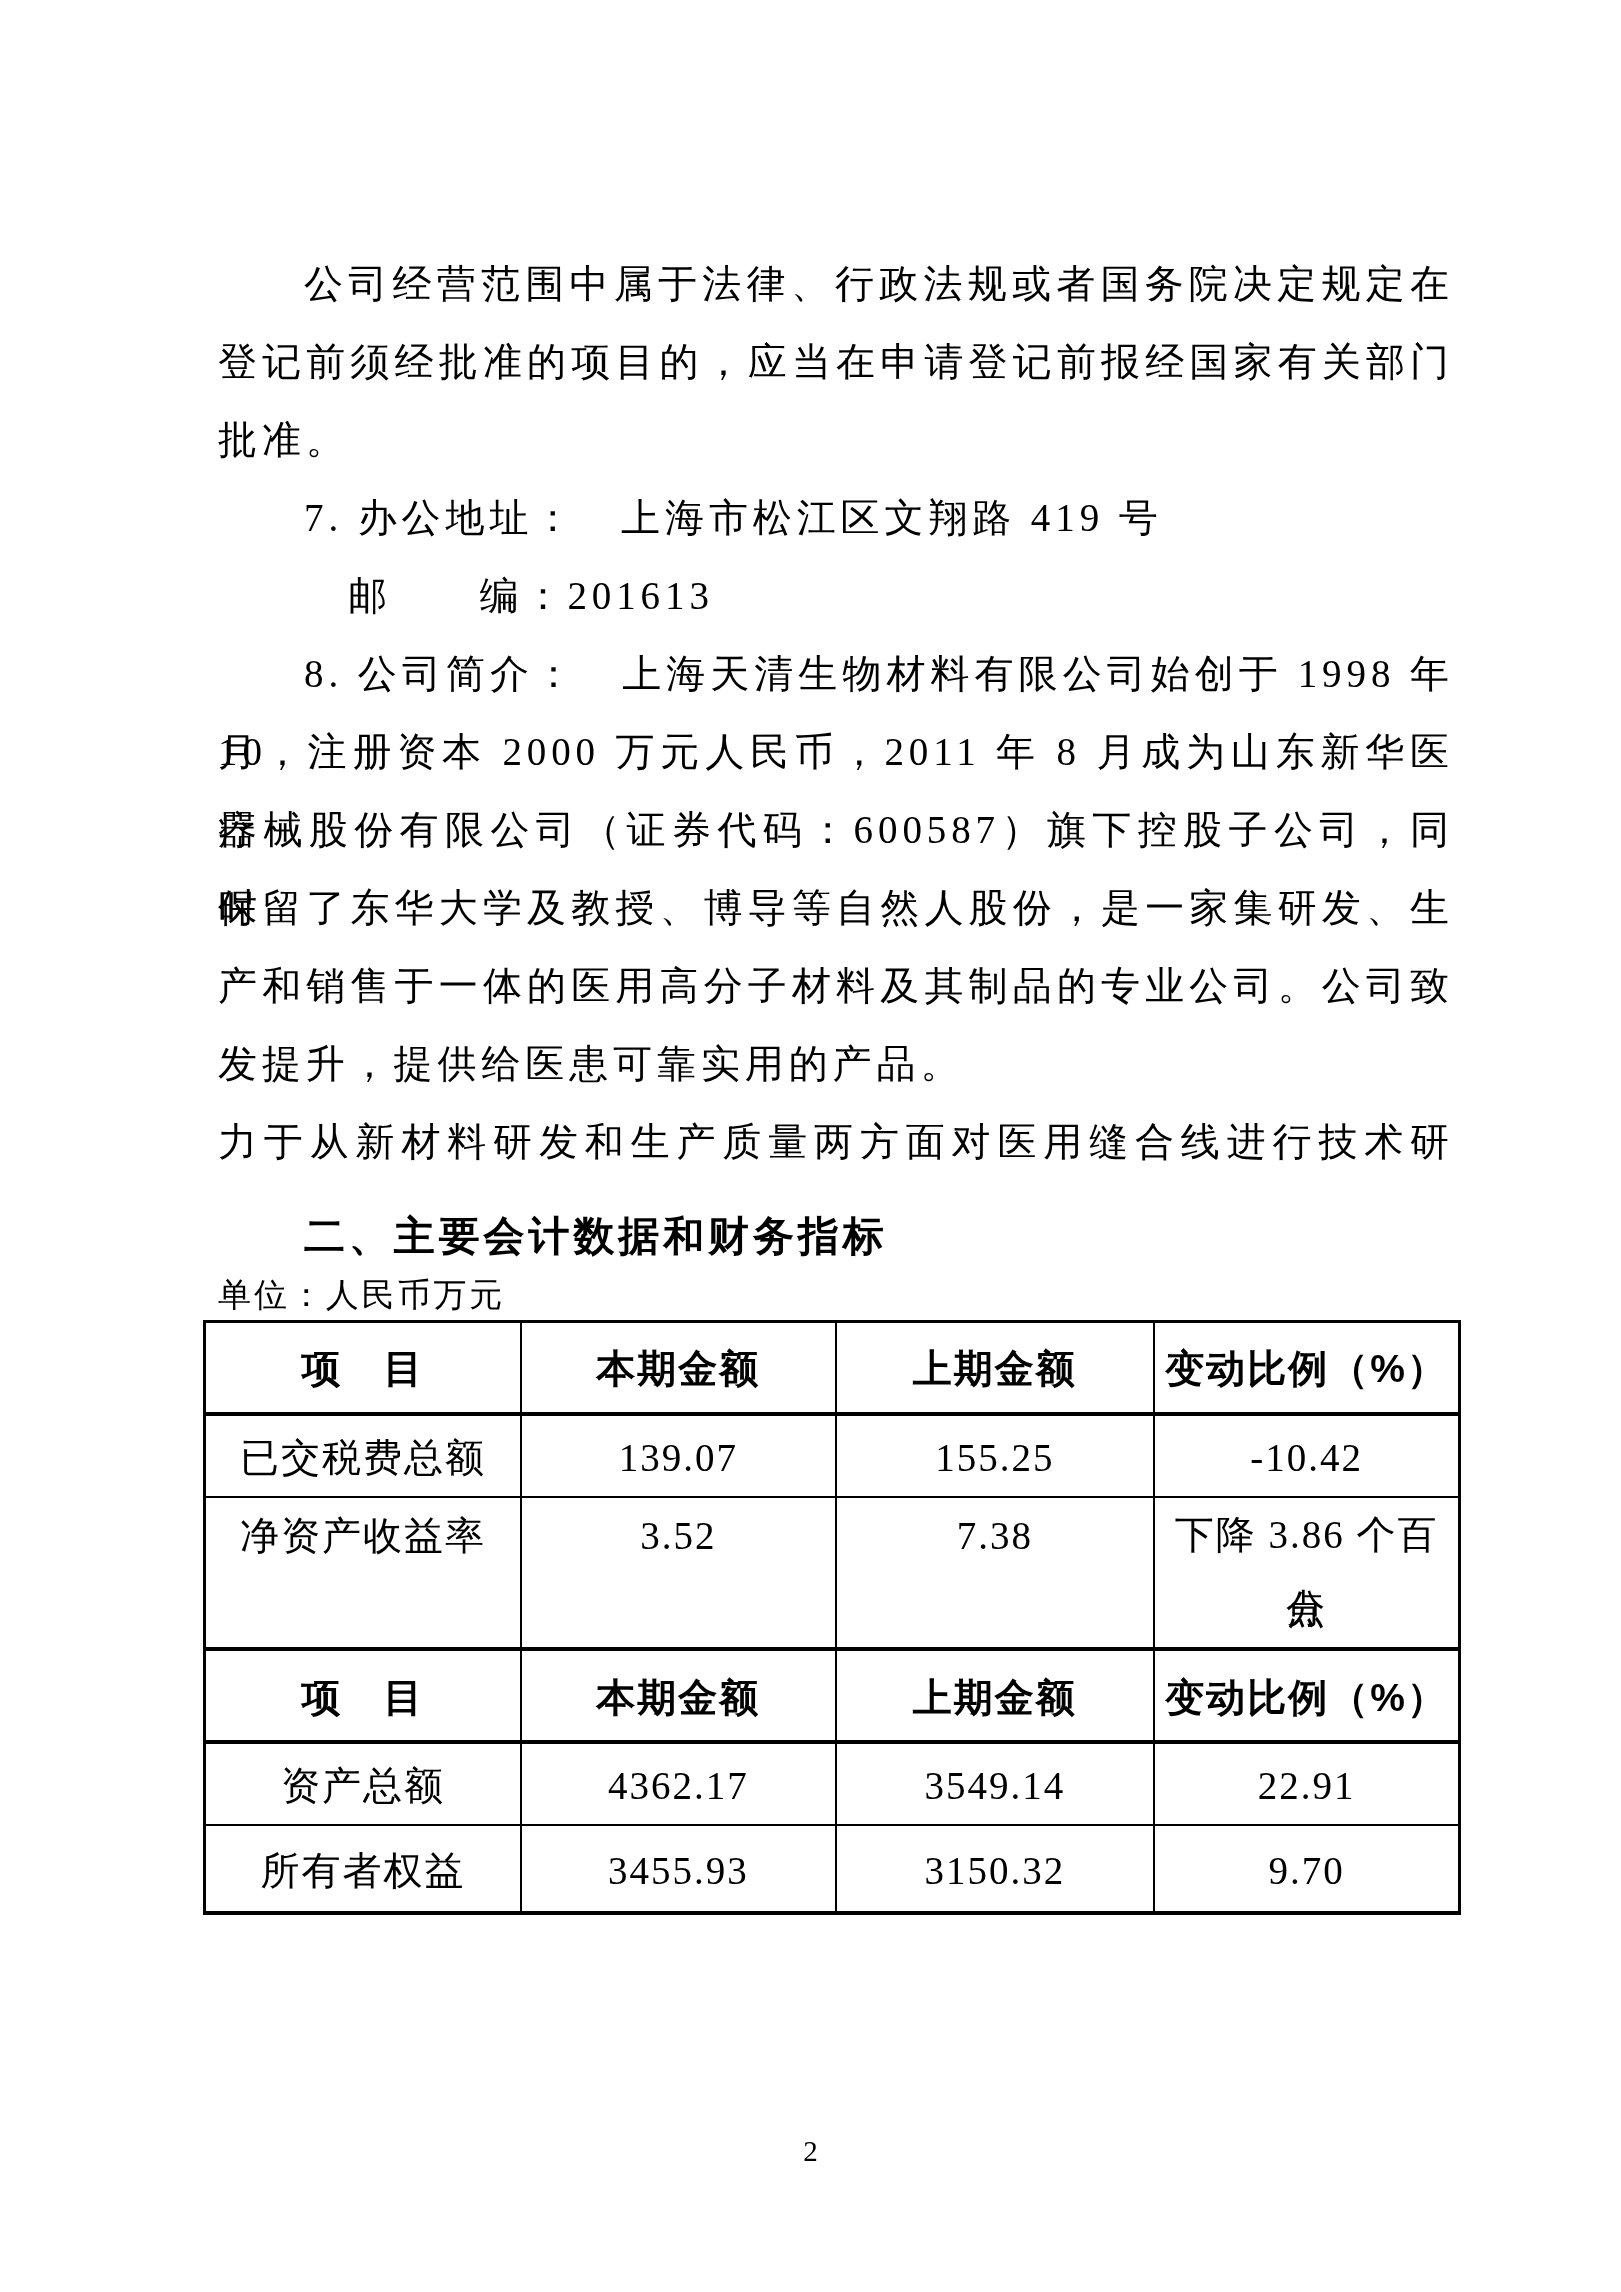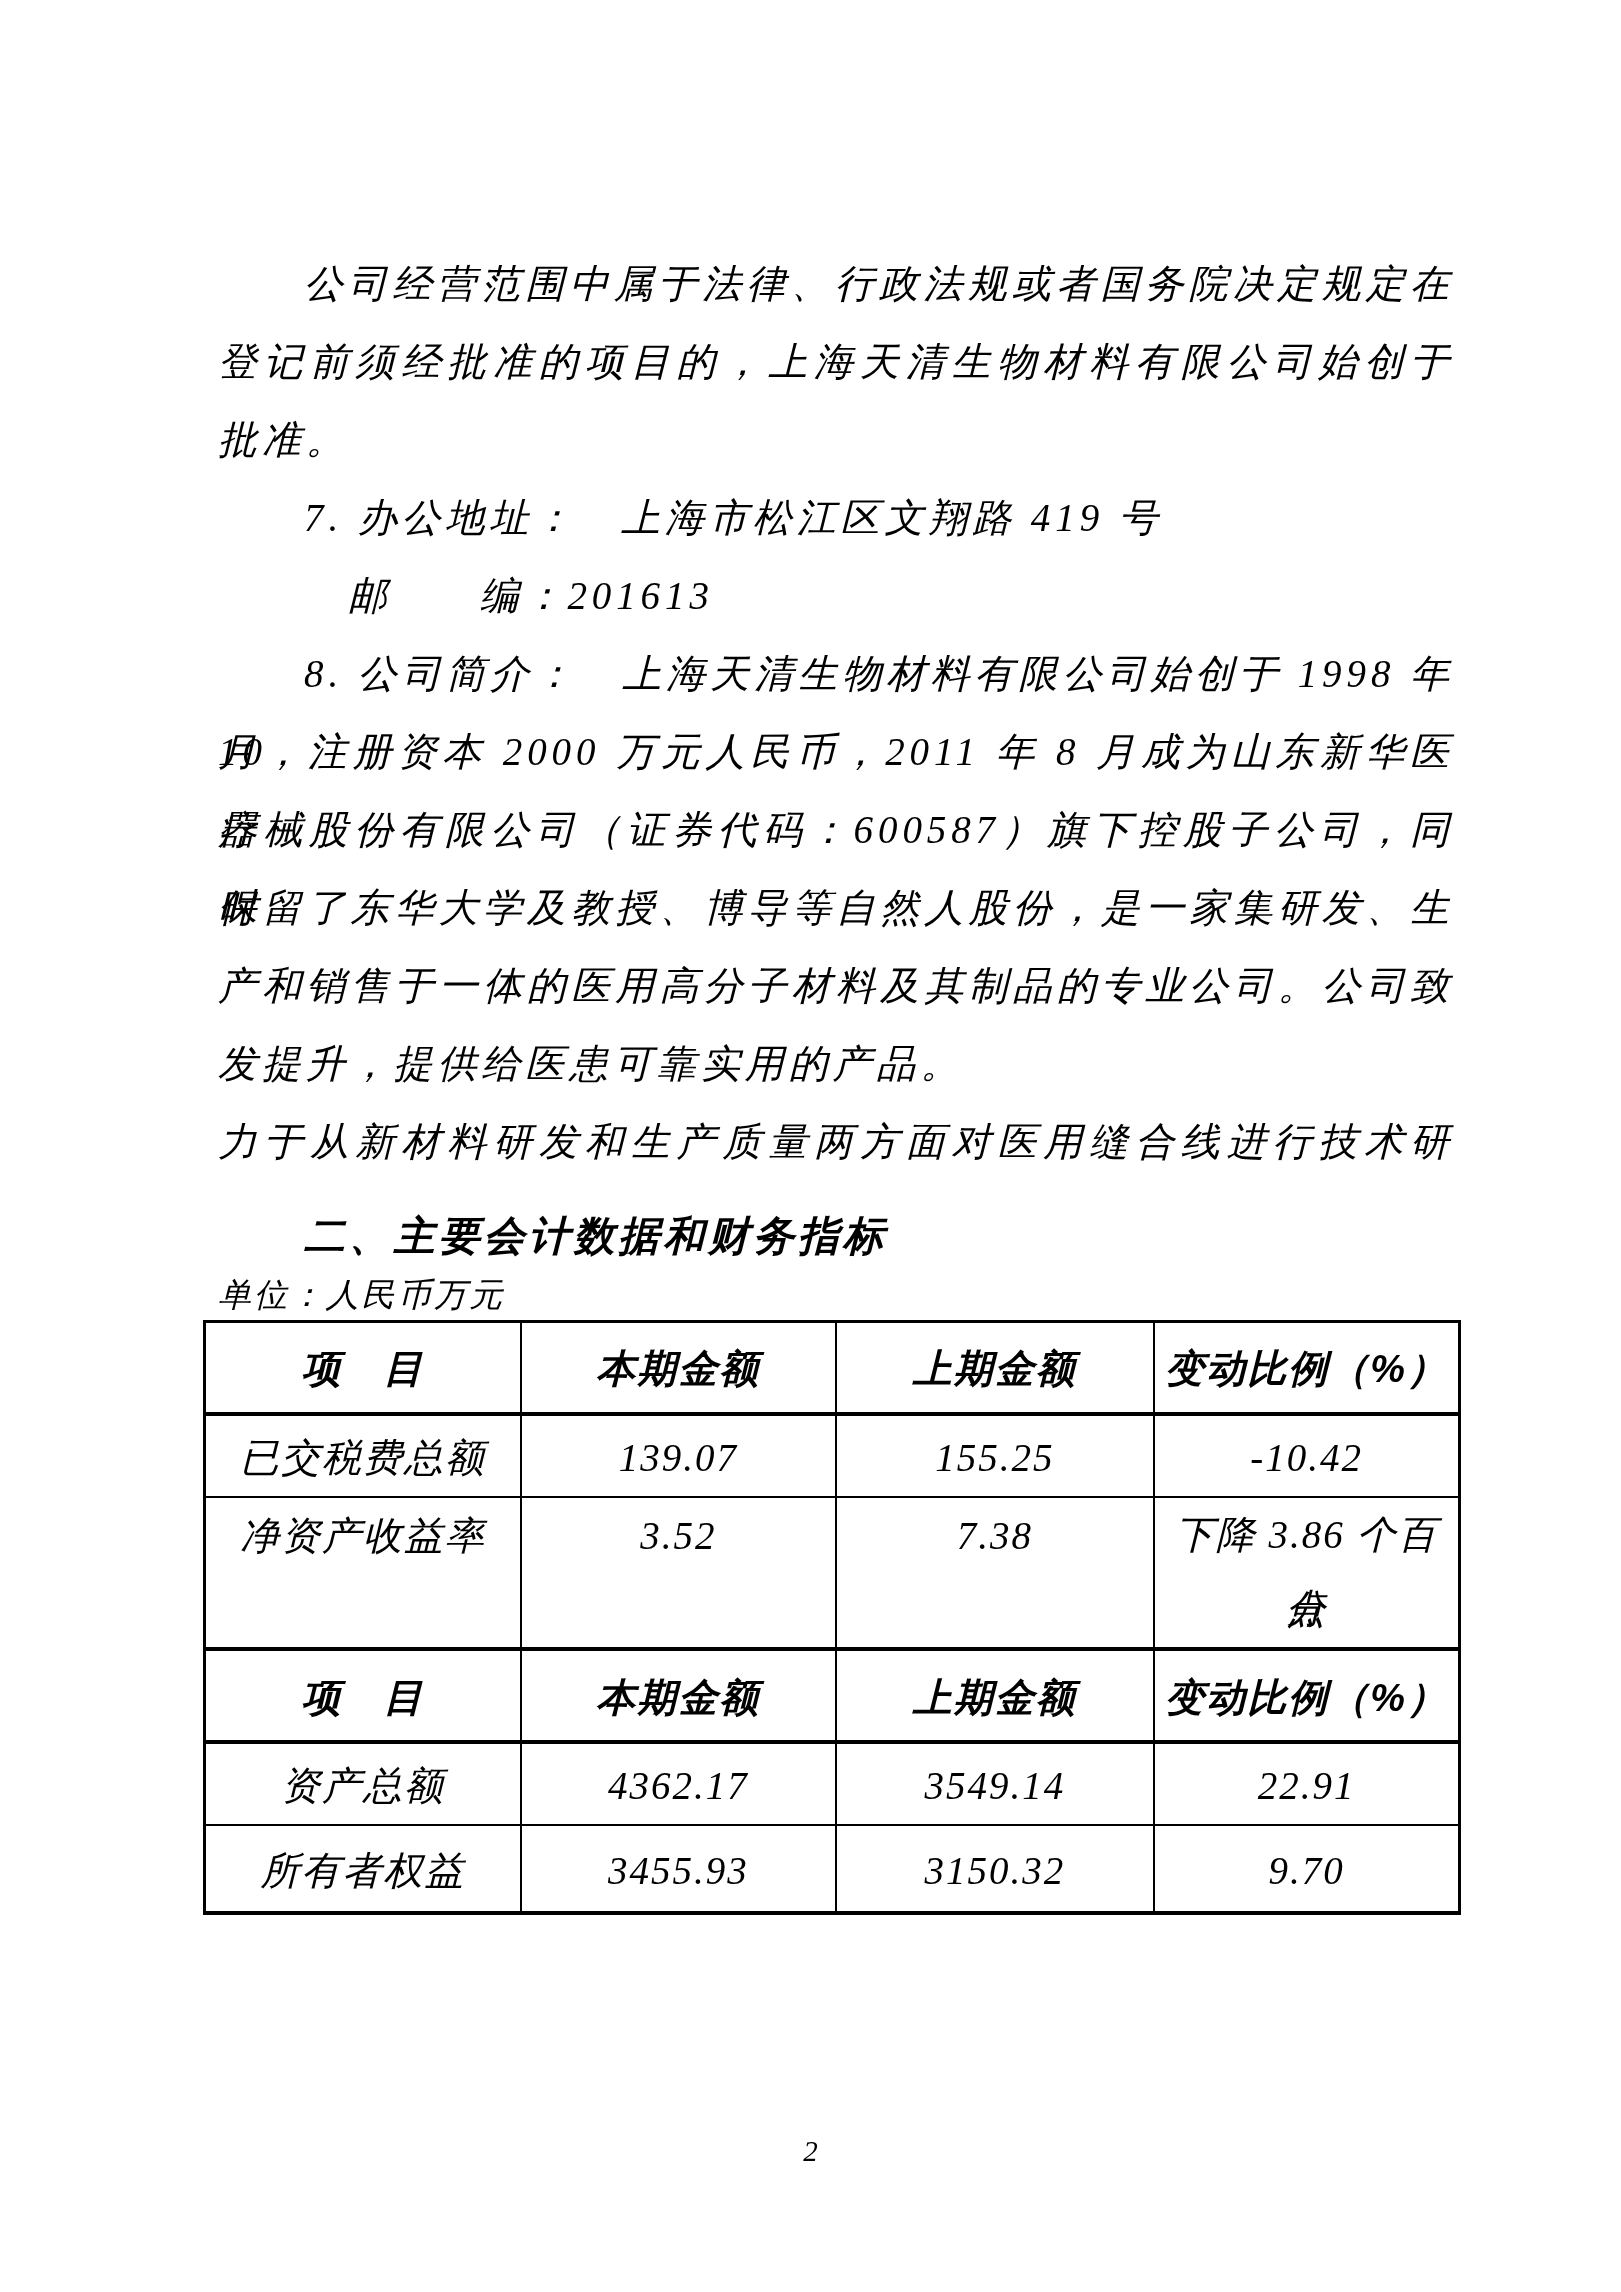--- a/index.html
+++ b/index.html
@@ -8,21 +8,20 @@
     background: #ffffff;
   }
   .page {
     position: relative;
     width: 1621px;
     height: 2293px;
     background: #ffffff;
     color: #000000;
     font-family: "Liberation Serif", "DejaVu Serif", serif;
     overflow: hidden;
-    font-style: italic;
   }
   .content {
     position: absolute;
     left: 218px;
     top: 245px;
     width: 1236px;
   }
   .bline {
     height: 78px;
     line-height: 78px;
@@ -109,21 +108,21 @@
     font-size: 29px;
   }
 </style>
 </head>
 <body>
 
 <div class="page">
   <div class="content">
 
     <div class="bline just indent">公司经营范围中属于法律、行政法规或者国务院决定规定在</div>
-    <div class="bline just">登记前须经批准的项目的，上海天清生物材料有限公司始创于</div>
+    <div class="bline just">登记前须经批准的项目的，应当在申请登记前报经国家有关部门</div>
     <div class="bline">批准。</div>
 
     <div class="bline indent">7. 办公地址：　上海市松江区文翔路 419 号</div>
     <div class="bline indent">　邮　　编：201613</div>
 
     <div class="bline just indent">8. 公司简介：　上海天清生物材料有限公司始创于 1998 年 10</div>
     <div class="bline just">月，注册资本 2000 万元人民币，2011 年 8 月成为山东新华医疗</div>
     <div class="bline just">器械股份有限公司（证券代码：600587）旗下控股子公司，同时</div>
     <div class="bline just">保留了东华大学及教授、博导等自然人股份，是一家集研发、生</div>
     <div class="bline just">产和销售于一体的医用高分子材料及其制品的专业公司。公司致</div>

